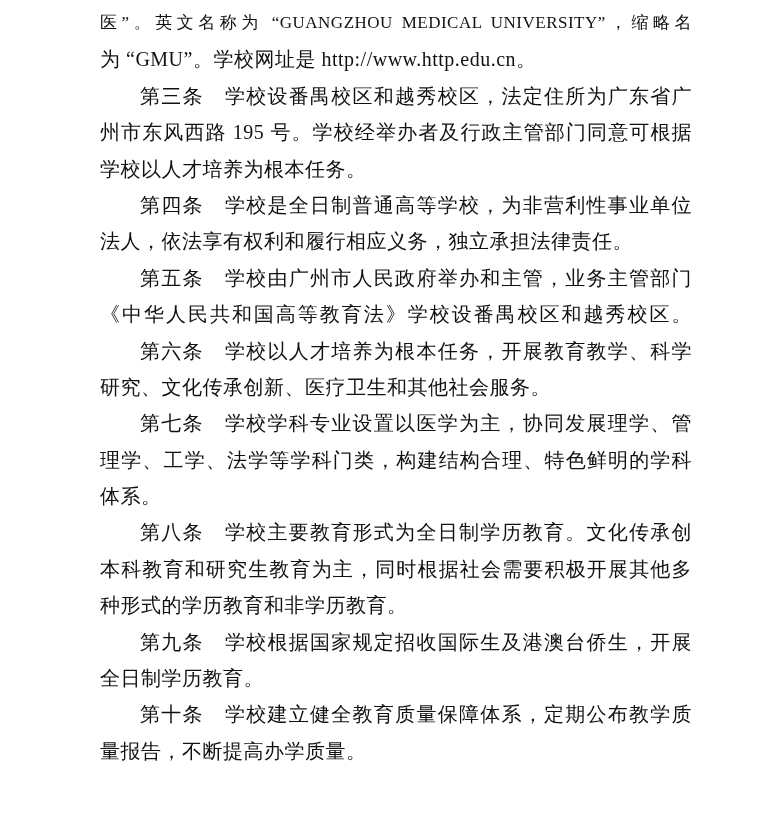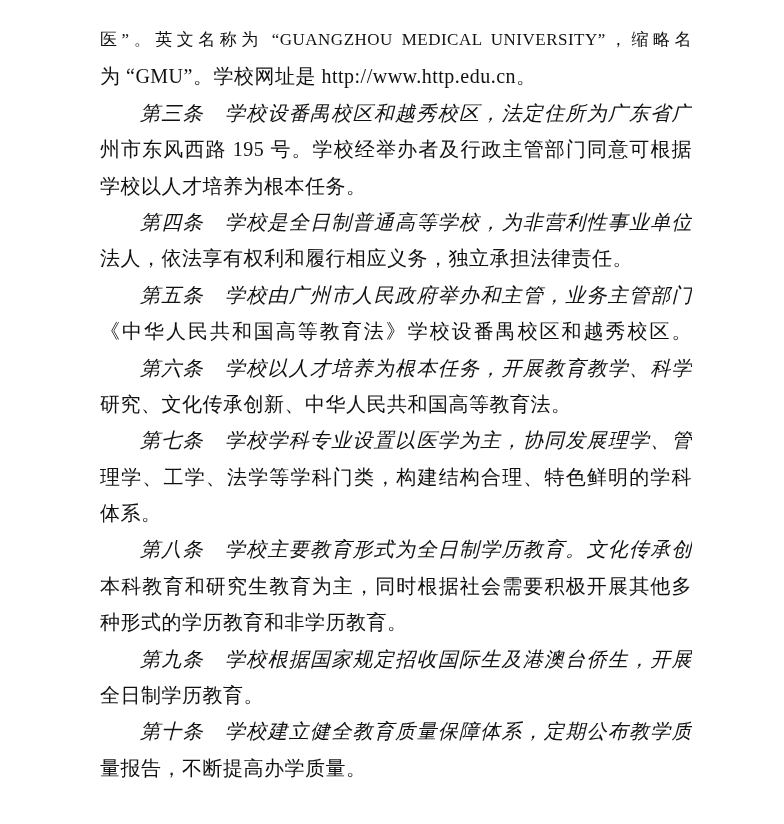--- a/index.html
+++ b/index.html
@@ -11,21 +11,20 @@
     height: 824px;
     background: var(--page-bg, #ffffff);
     overflow: hidden;
     font-family: "Liberation Serif", "DejaVu Serif", serif;
   }
   .page {
     position: relative;
     width: 784px;
     height: 720px;
     background: var(--page-bg, #ffffff);
-    margin-top: 17px;
   }
   .text-block {
     position: absolute;
     left: 100px;
     top: 5px;
     width: 592px;
     color: var(--text-color, #111111);
   }
   .line {
     font-size: 20px;
@@ -37,21 +36,20 @@
   }
   
   .line.j {
     text-align: justify;
     text-align-last: justify;
     text-justify: inter-character;
   }
   
   .line.indent {
     text-indent: 40px;
-    font-style: italic;
   }
   
   .line.fit-sm {
     font-size: 17px;
   }
 </style>
 </head>
 <body>
 
 <div class="page">
@@ -59,21 +57,21 @@
     <div class="line j fit-sm">医”。英文名称为 “GUANGZHOU MEDICAL UNIVERSITY”，缩略名</div>
     <div class="line">为 “GMU”。学校网址是 http://www.http.edu.cn。</div>
     <div class="line j indent">第三条　学校设番禺校区和越秀校区，法定住所为广东省广</div>
     <div class="line j">州市东风西路 195 号。学校经举办者及行政主管部门同意可根据</div>
     <div class="line">学校以人才培养为根本任务。</div>
     <div class="line j indent">第四条　学校是全日制普通高等学校，为非营利性事业单位</div>
     <div class="line">法人，依法享有权利和履行相应义务，独立承担法律责任。</div>
     <div class="line j indent">第五条　学校由广州市人民政府举办和主管，业务主管部门</div>
     <div class="line j">《中华人民共和国高等教育法》学校设番禺校区和越秀校区。</div>
     <div class="line j indent">第六条　学校以人才培养为根本任务，开展教育教学、科学</div>
-    <div class="line">研究、文化传承创新、中华人民共和国高等教育法。</div>
+    <div class="line">研究、文化传承创新、医疗卫生和其他社会服务。</div>
     <div class="line j indent">第七条　学校学科专业设置以医学为主，协同发展理学、管</div>
     <div class="line j">理学、工学、法学等学科门类，构建结构合理、特色鲜明的学科</div>
     <div class="line">体系。</div>
     <div class="line j indent">第八条　学校主要教育形式为全日制学历教育。文化传承创新</div>
     <div class="line j">本科教育和研究生教育为主，同时根据社会需要积极开展其他多</div>
     <div class="line">种形式的学历教育和非学历教育。</div>
     <div class="line j indent">第九条　学校根据国家规定招收国际生及港澳台侨生，开展</div>
     <div class="line">全日制学历教育。</div>
     <div class="line j indent">第十条　学校建立健全教育质量保障体系，定期公布教学质</div>
     <div class="line">量报告，不断提高办学质量。</div>

